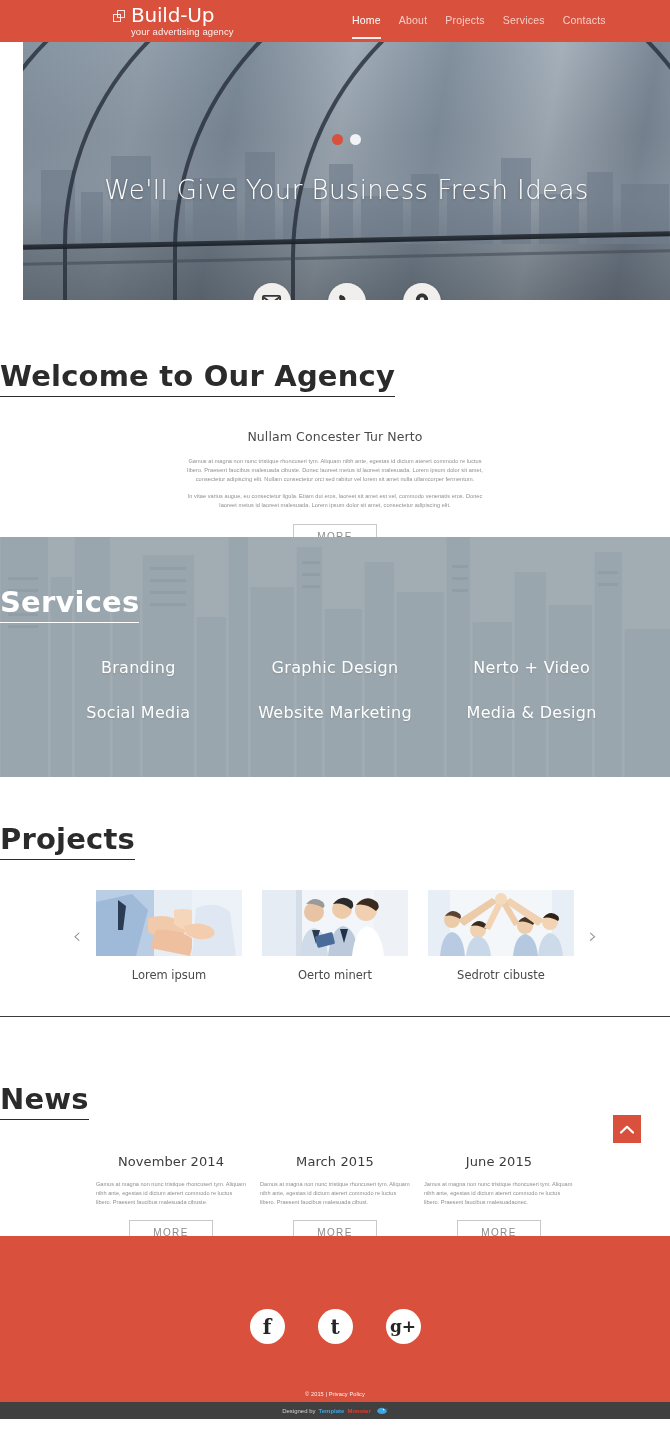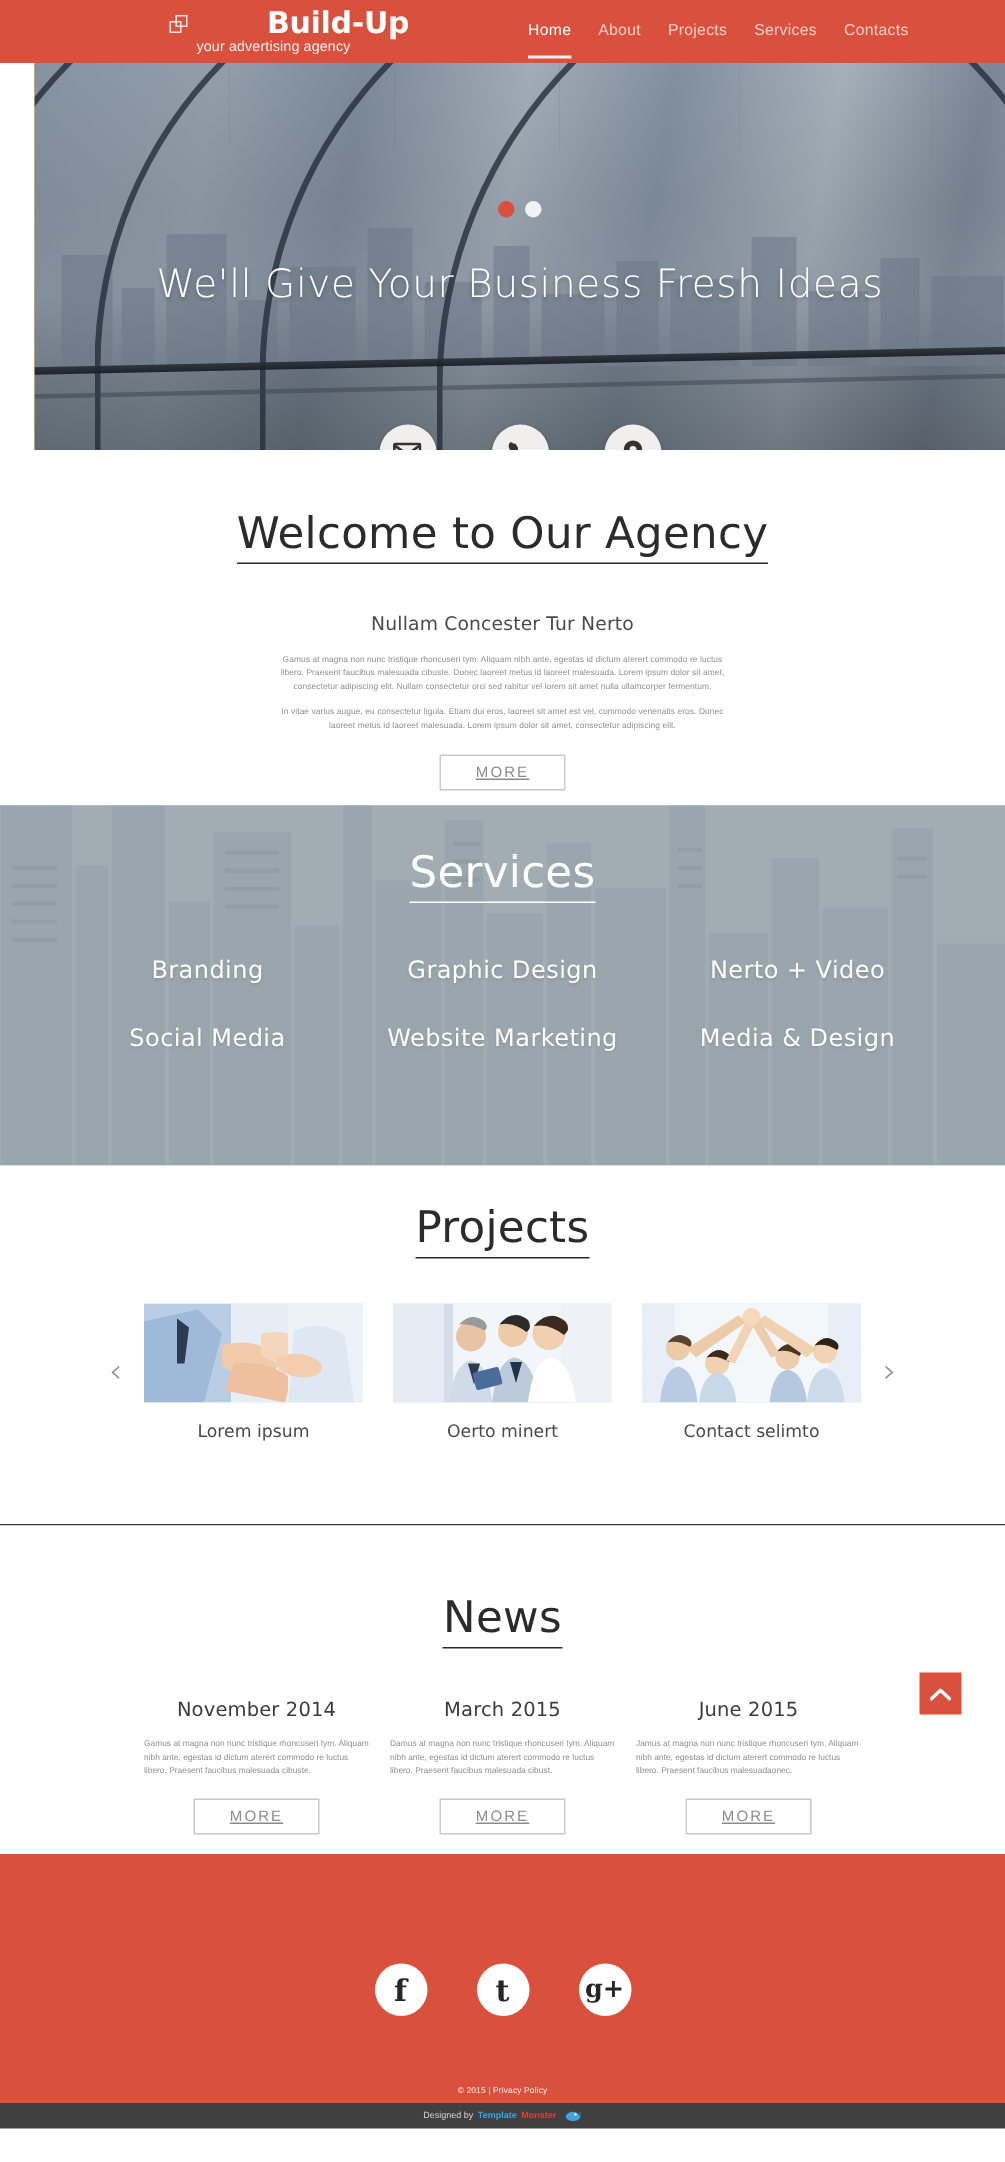--- a/index.html
+++ b/index.html
@@ -35,26 +35,25 @@
   .logo-icon i {
     position: absolute;
     border: 1.4px solid rgba(255,255,255,0.85);
     display: block;
   }
   .logo-icon i.a { width: 8px; height: 8px; left: 0; top: 4px; }
   .logo-icon i.b { width: 8px; height: 8px; left: 4px; top: 0; }
   .logo-text { line-height: 1; }
   .logo-title {
     font-size: 20px;
-    font-weight: bold;
+    font-weight: normal;
     color: #ffffff;
     letter-spacing: -0.2px;
     line-height: 20px;
     font-family: "DejaVu Sans", sans-serif;
-    margin-left: 47px;
   }
   .logo-sub {
     font-size: 9.5px;
     color: rgba(255,255,255,0.92);
     margin-top: 2px;
     letter-spacing: 0.1px;
     font-family: "Liberation Sans", sans-serif;
   }
   .nav {
     position: absolute;
@@ -168,26 +167,26 @@
     width: 38px; height: 38px; border-radius: 50%;
     background: #f0efed;
     display: flex; align-items: center; justify-content: center;
     color: #3a3a3a;
     box-shadow: 0 1px 3px rgba(0,0,0,0.2);
   }
   .circ-icon svg { display: block; }
 
   
   .sec-title {
-    text-align: center;
     font-size: 29px;
-    font-weight: 400;
+    font-weight: 700;
     color: #2b2b2b;
     letter-spacing: 0.2px;
     font-family: "DejaVu Sans", sans-serif;
+    margin-top: 21px;
   }
   .sec-title span {
     display: inline-block;
     border-bottom: 1.6px solid #2b2b2b;
     padding-bottom: 3px;
   }
   .sec-title.light { color: #ffffff; }
   .sec-title.light span { border-bottom-color: #ffffff; }
 
   .btn-more {
@@ -627,21 +626,21 @@
             <circle cx="122" cy="32" r="8" fill="#f2d4b4"></circle>
             <path d="M115 28 q7 -9 15 -2 q2 3 0 5 q-8 -5 -15 -3 Z" fill="#2e2116"></path>
             <path d="M110 66 q2 -21 12 -23 q11 2 13 23 Z" fill="#cddaea"></path>
             <path d="M30 30 L64 8 L70 12 L36 36 Z" fill="#eccba9"></path>
             <path d="M116 30 L82 8 L76 12 L110 36 Z" fill="#f0d2b2"></path>
             <path d="M56 38 L70 10 L76 12 L62 40 Z" fill="#f2d4b4"></path>
             <path d="M92 34 L78 10 L72 12 L86 36 Z" fill="#eecdad"></path>
             <circle cx="73" cy="9" r="6" fill="#f4d9bb"></circle>
           </svg>
         </div>
-        <div class="proj-cap">Contact selimto</div>
+        <div class="proj-cap">Sedrotr cibuste</div>
       </div>
     </div>
     <div class="carousel-arrow">›</div>
   </div>
 </section>
 
 <section class="news">
   <h2 class="sec-title">
     <span>News</span>
   </h2>

